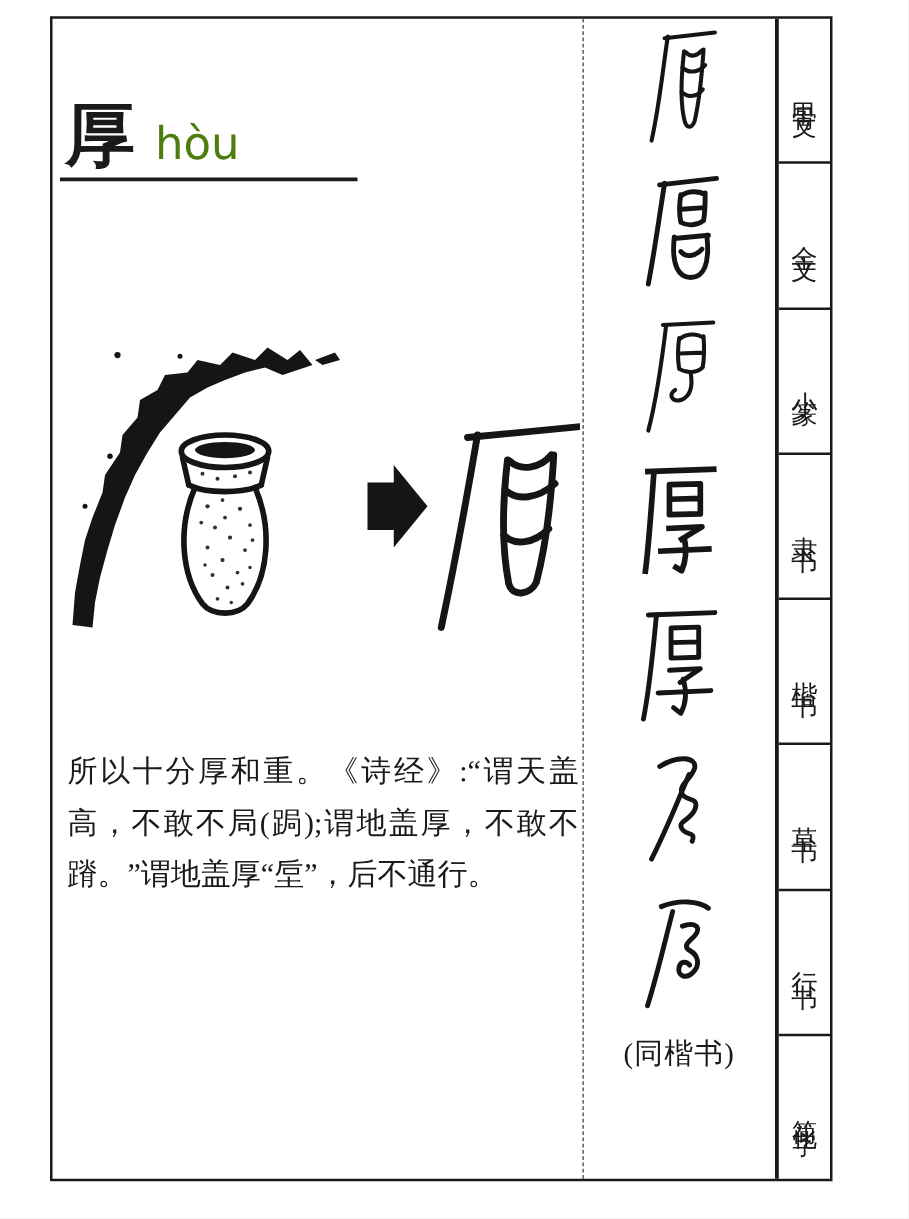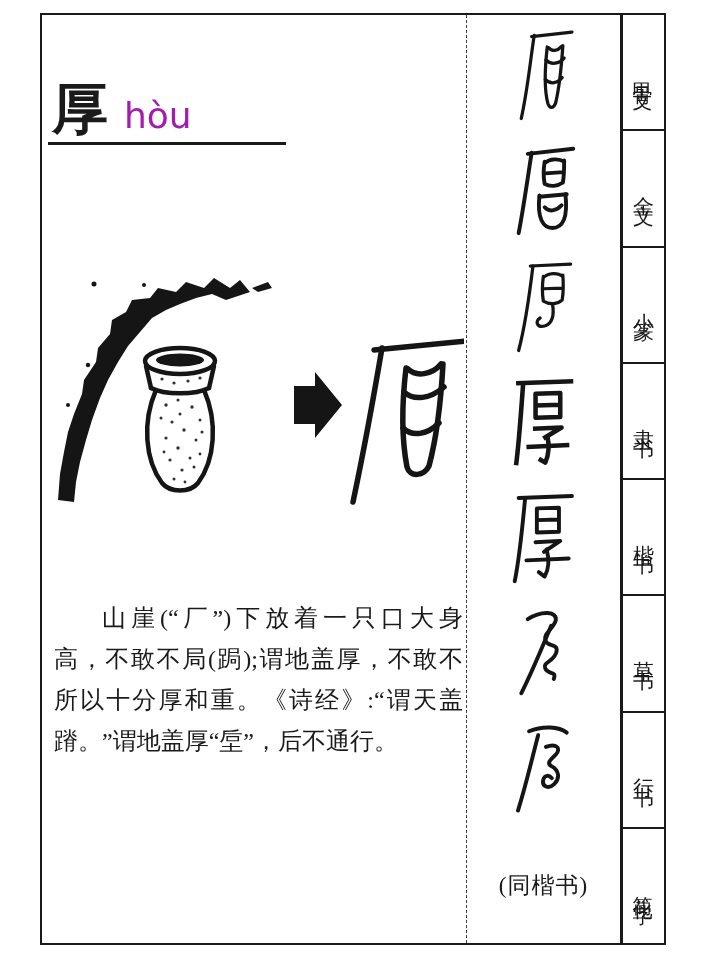--- a/index.html
+++ b/index.html
@@ -9,33 +9,33 @@
     overflow:hidden;margin:0 auto;
   }
   .frame{
     position:absolute;left:40px;top:13px;width:626px;height:932px;
     border:2.5px solid #1a1a1a;box-sizing:border-box;display:flex;
   }
   
   .main{position:relative;width:424px;flex:none;}
   .title{position:absolute;left:10px;top:66px;display:flex;align-items:baseline;}
   .hanzi{font-size:56px;font-weight:bold;line-height:1;letter-spacing:0;}
-  .pinyin{font-size:36px;color:#a21caf;margin-left:16px;font-family:"DejaVu Sans","Liberation Sans",sans-serif;line-height:1;}
+  .pinyin{font-size:36px;color:#4d7c0f;margin-left:16px;font-family:"DejaVu Sans","Liberation Sans",sans-serif;line-height:1;}
   .rule{position:absolute;left:6px;top:127px;width:238px;height:3px;background:#1a1a1a;}
   .illu{position:absolute;left:12px;top:255px;}
   .expl{position:absolute;left:12px;top:583px;width:409px;font-size:24px;line-height:41px;}
   .expl .ln{text-align:justify;text-align-last:justify;}
   .expl .ln.first{text-indent:48px;}
   .expl .ln.last{text-align-last:left;}
   
   .scripts{
     position:relative;width:153px;flex:none;border-left:1px dashed #3a3a3a;
     display:flex;flex-direction:column;
   }
-  .slot{flex:1;display:flex;align-items:center;justify-content:center;}
+  .slot{flex:1;display:flex;justify-content:center;}
   .glyph{display:block;}
   .glyph path{fill:none;stroke:#151515;stroke-linecap:round;stroke-linejoin:round;}
   .glyph.square path{stroke-linecap:butt;}
   .note{font-size:23px;letter-spacing:1px;}
   
   .labels{flex:1;border-left:3px solid #1a1a1a;display:flex;flex-direction:column;}
   .cell{flex:1;display:flex;align-items:center;justify-content:center;border-bottom:2px solid #1a1a1a;}
   .cell:last-child{border-bottom:none;}
   .cell span{writing-mode:vertical-rl;text-orientation:upright;font-size:21px;letter-spacing:9px;}
   .cell.three span{font-size:20px;letter-spacing:4px;}
@@ -113,23 +113,22 @@
           <path d="M320 80 L413 71"></path>
           <path d="M328 78 C320 125 310 180 299 232"></path>
           <path d="M352 98 C348 132 347 166 353 197 C356 208 370 206 375 196 C383 166 387 130 389 94"></path>
           <path d="M350 122 C360 131 376 129 390 117"></path>
           <path d="M349 158 C358 167 373 165 385 153"></path>
           <path d="M354 99 C362 107 378 105 387 94"></path>
         </g>
       </svg>
 
       <div class="expl">
-        <div class="ln first">山崖(“厂”)下放着一只口大身</div>
+        <div class="ln">所以十分厚和重。《诗经》:“谓天盖</div>
         <div class="ln">高，不敢不局(跼);谓地盖厚，不敢不</div>
-        <div class="ln">所以十分厚和重。《诗经》:“谓天盖</div>
         <div class="ln last">蹐。”谓地盖厚“垕”，后不通行。</div>
       </div>
     </div>
 
     <div class="scripts">
 
       <div class="slot">
         <svg class="glyph" width="100" height="104" viewBox="0 0 110 160" stroke-width="5">
           <path d="M36 24 L98 17"></path>
           <path d="M40 22 C34 60 30 105 20 150"></path>

